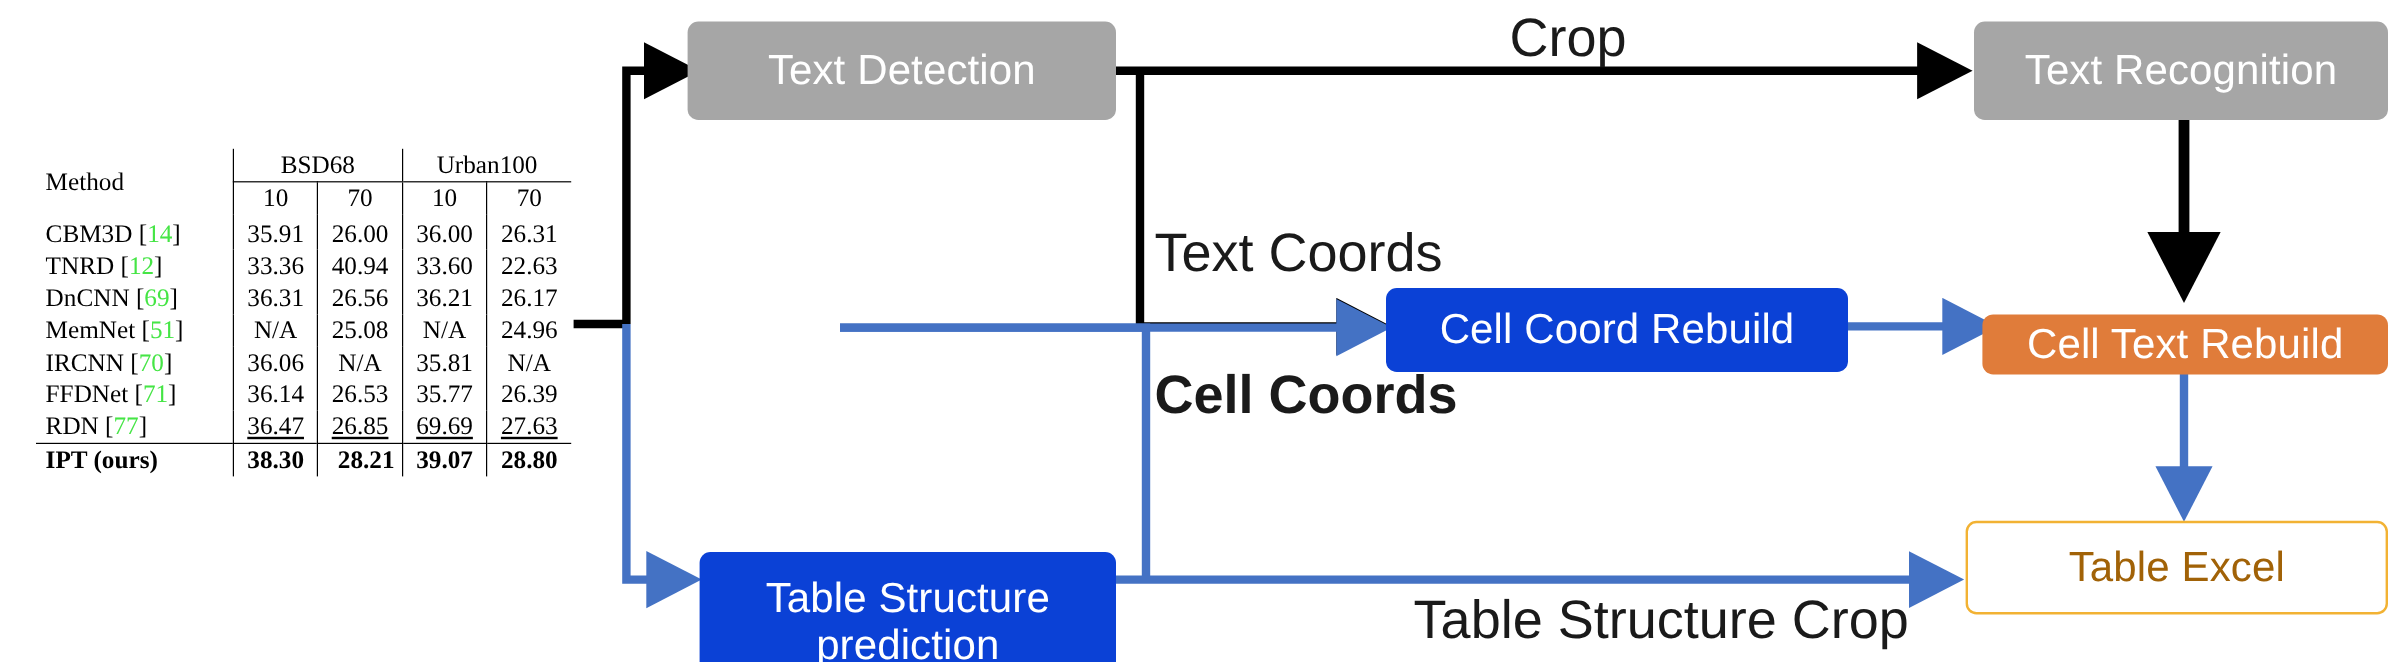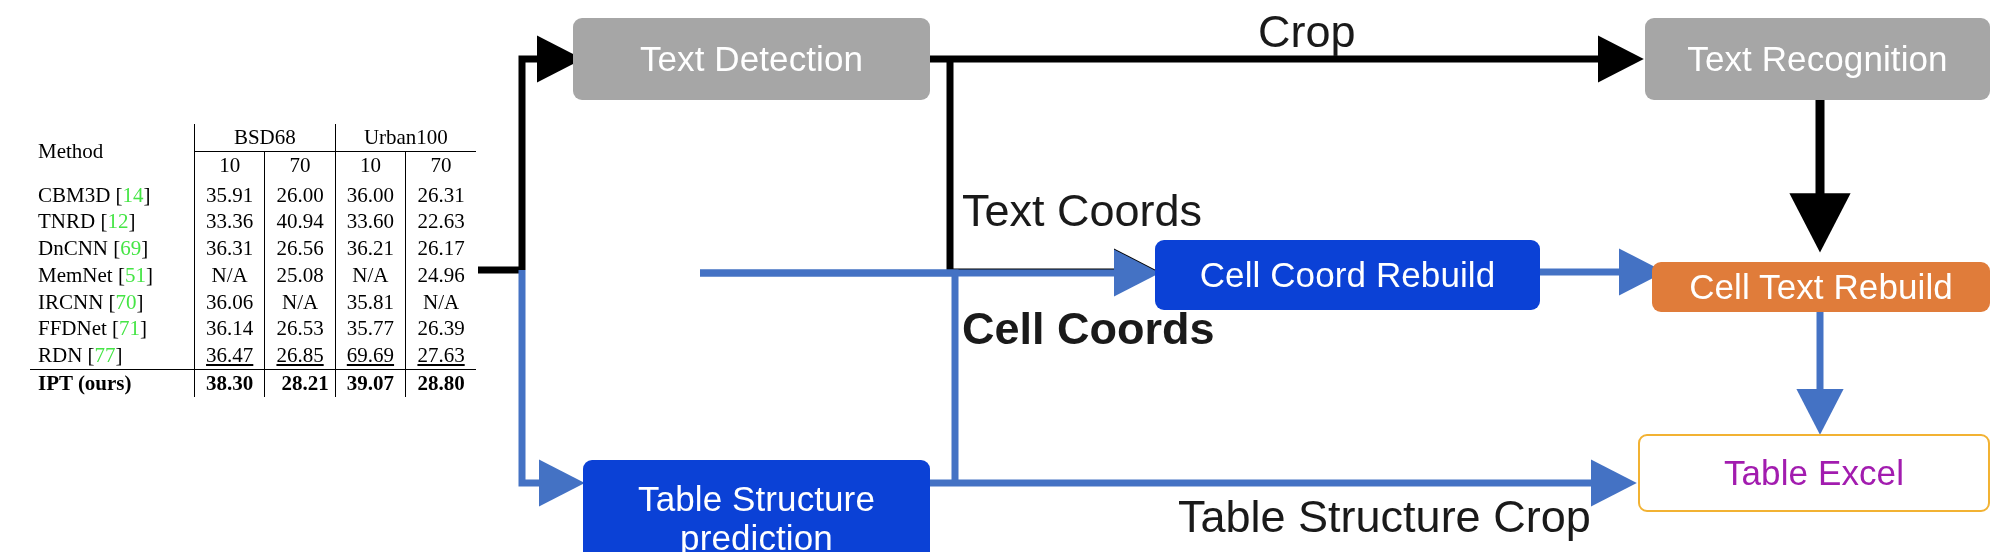--- a/index.html
+++ b/index.html
@@ -64,21 +64,21 @@
     text-align: center;
     border-radius: 9px;
     font-size: 35px;
     line-height: 1.12;
     letter-spacing: .1px;
     padding: 0 6px;
   }
   .node.gray   { background: #a6a6a6; color: #ffffff; }
   .node.blue   { background: #0b41d6; color: #ffffff; }
   .node.orange { background: #e07c3a; color: #ffffff; }
-  .node.yellow { background: #ffffff; color: #a21caf; border: 2.6px solid #f2b233; }
+  .node.yellow { background: #ffffff; color: #a16207; border: 2.6px solid #f2b233; }
 
   
   .edge-label {
     position: absolute;
     font-size: 45px;
     color: #1a1a1a;
     white-space: nowrap;
   }
 </style>
 </head>

